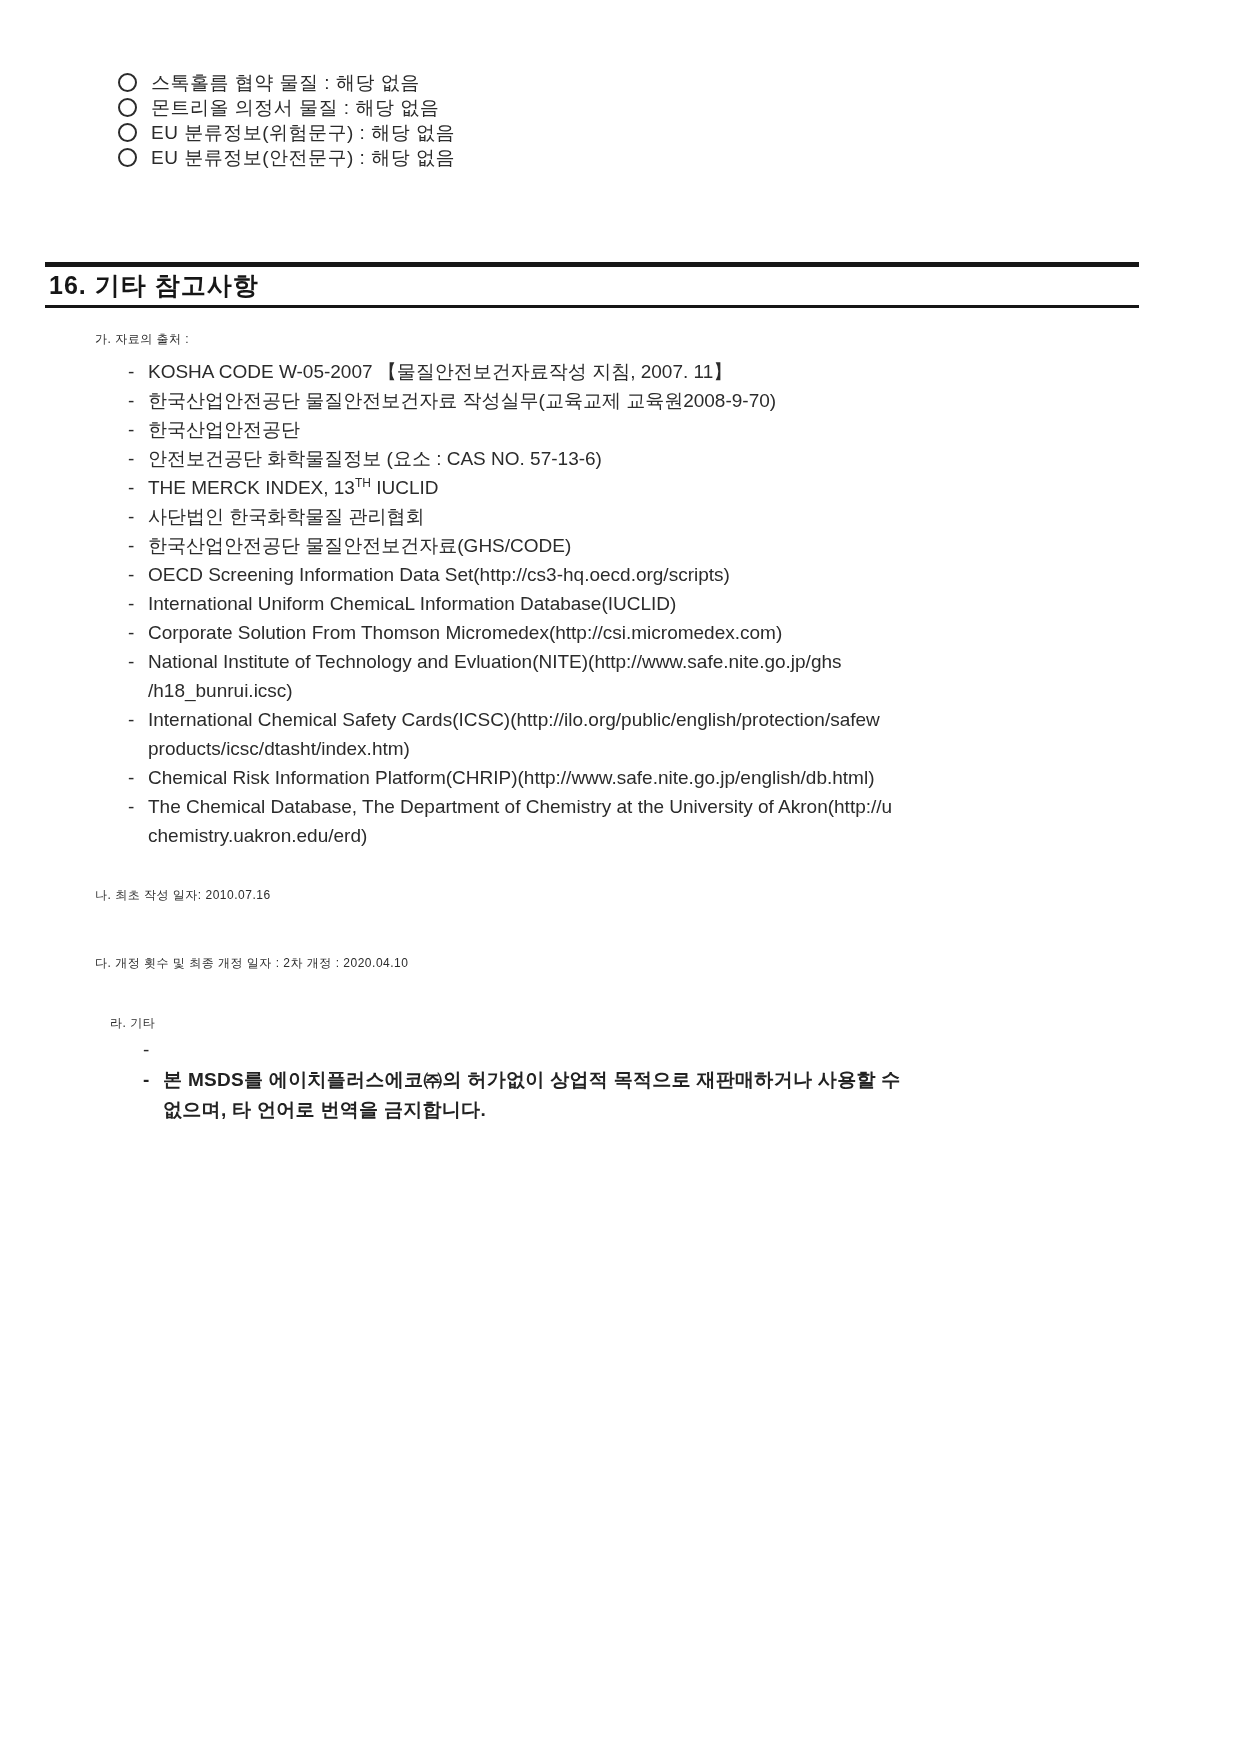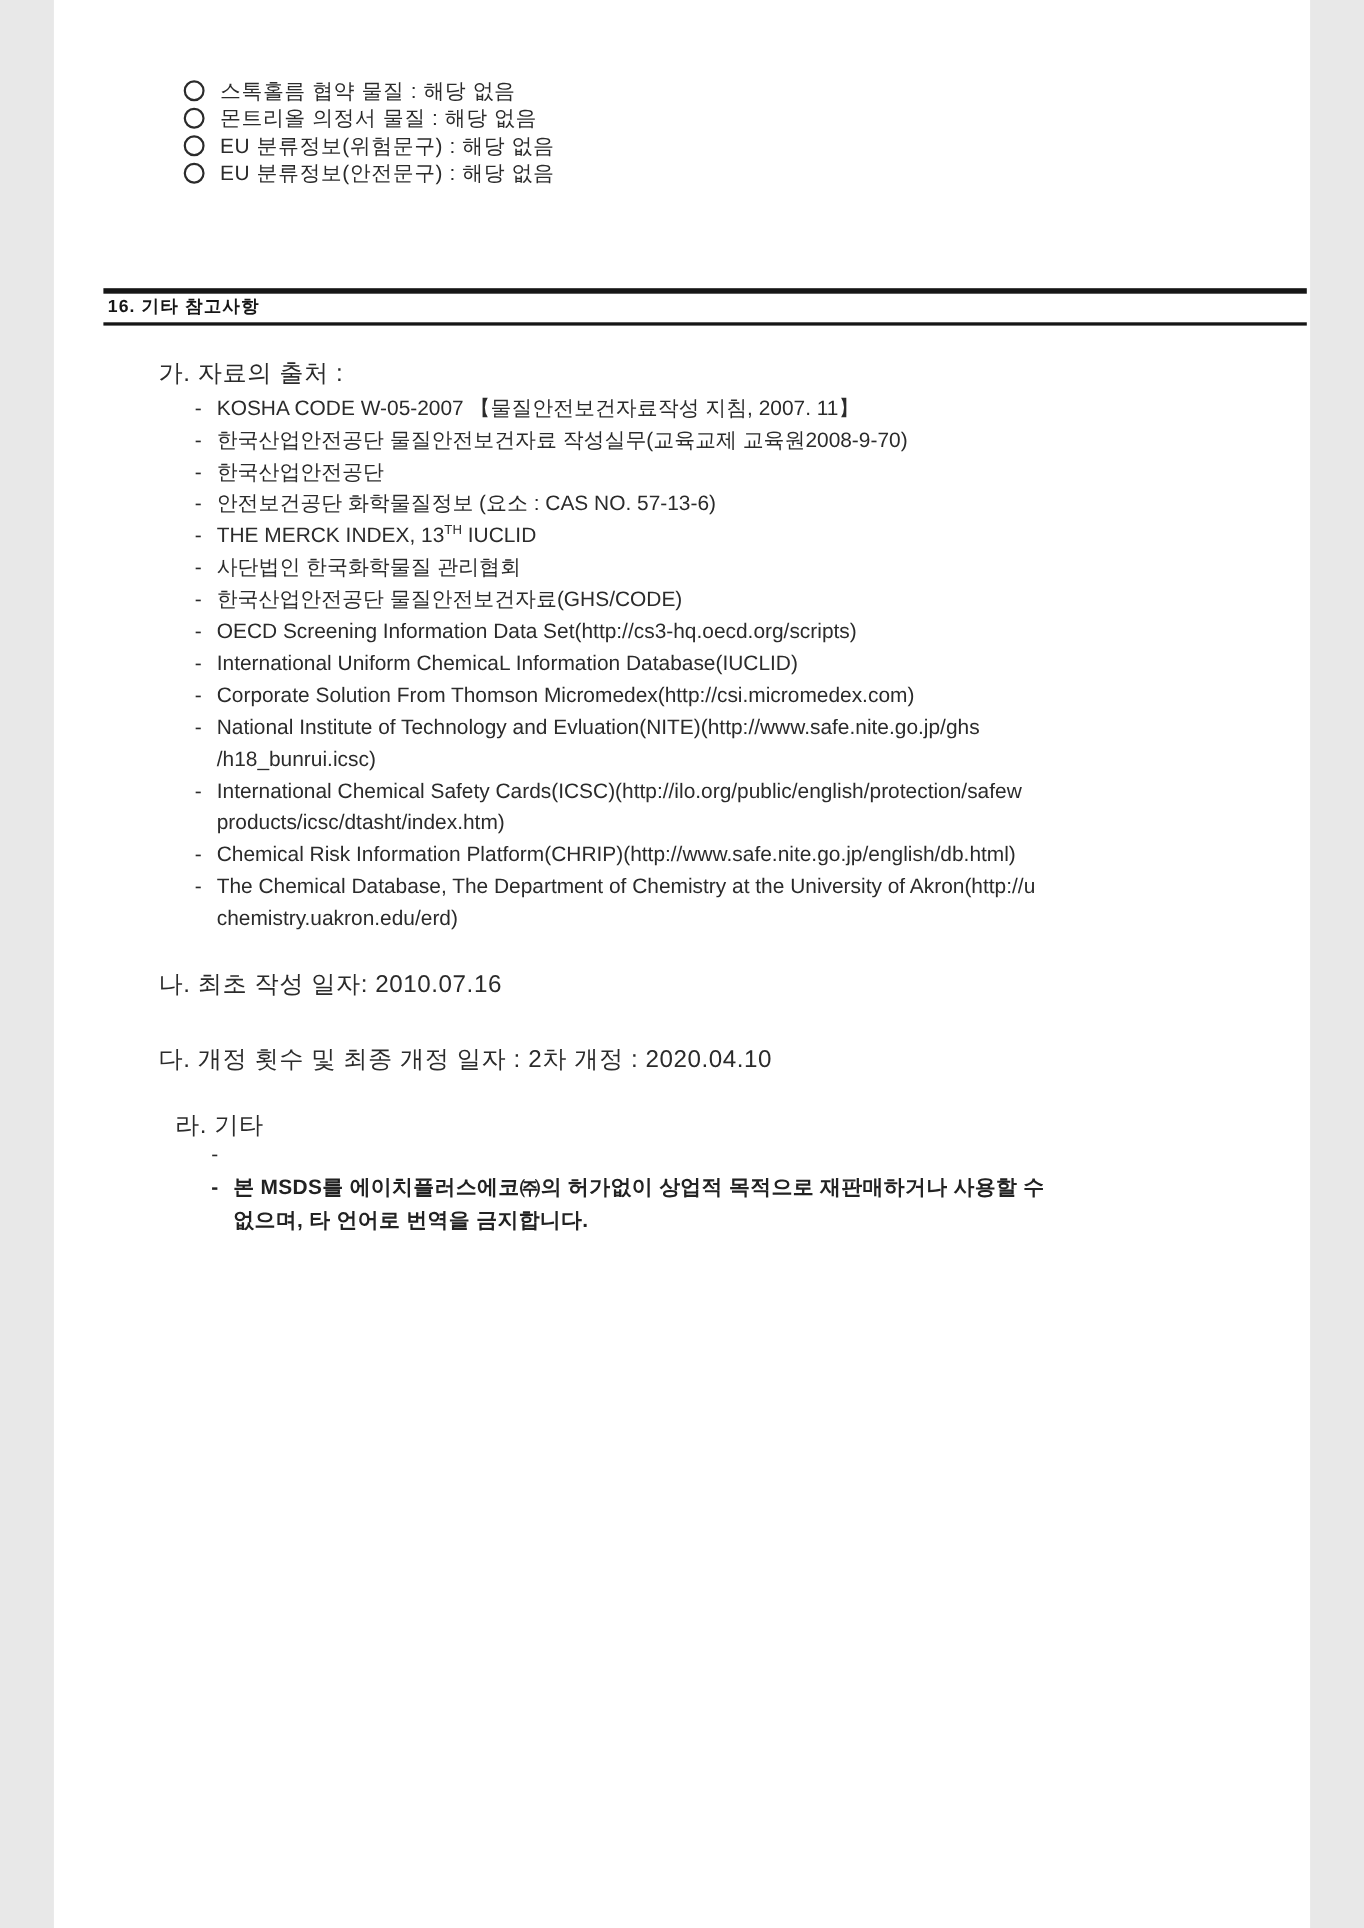--- a/index.html
+++ b/index.html
@@ -1,18 +1,18 @@
 <!DOCTYPE html>
 <html><head>
 <meta charset="utf-8">
 <style>
   html, body { margin: 0; padding: 0; background: #e8e8e8; }
   .page {
     position: relative;
-    width: 1142px;
+    width: 1240px;
     height: 1753px;
     margin: 0 auto;
     background: #ffffff;
     overflow: hidden;
     font-family: "Liberation Sans", "DejaVu Sans", sans-serif;
     color: #2b2b2b;
   }
 
   
   .top-list { position: absolute; top: 70px; left: 118px; }
@@ -29,29 +29,29 @@
   
   .section-header {
     position: absolute;
     top: 262px; left: 45px;
     width: 1090px;
     border-top: 5px solid #161616;
     border-bottom: 3px solid #161616;
     padding: 2px 0 3px 4px;
   }
   .section-title {
-    font-size: 16px;
+    font-size: 25px;
     font-weight: bold;
     letter-spacing: 1px;
     color: #161616;
   }
 
   
   .sources { position: absolute; top: 328px; left: 95px; width: 1145px; }
-  .block-heading { font-size: 22px; line-height: 22px; letter-spacing: 0.5px; white-space: pre; }
+  .block-heading { font-size: 12px; line-height: 22px; letter-spacing: 0.5px; white-space: pre; }
   .sources .list { margin-top: 7px; margin-left: 33px; }
   .src-row { display: flex; line-height: 29px; font-size: 19px; white-space: pre; }
   .src-dash { flex: 0 0 20px; }
   .src-text sup { font-size: 12px; vertical-align: super; line-height: 0; }
 
   
   .first-issue { position: absolute; top: 884px; left: 95px; }
   .revision    { position: absolute; top: 952px; left: 95px; }
 
   

